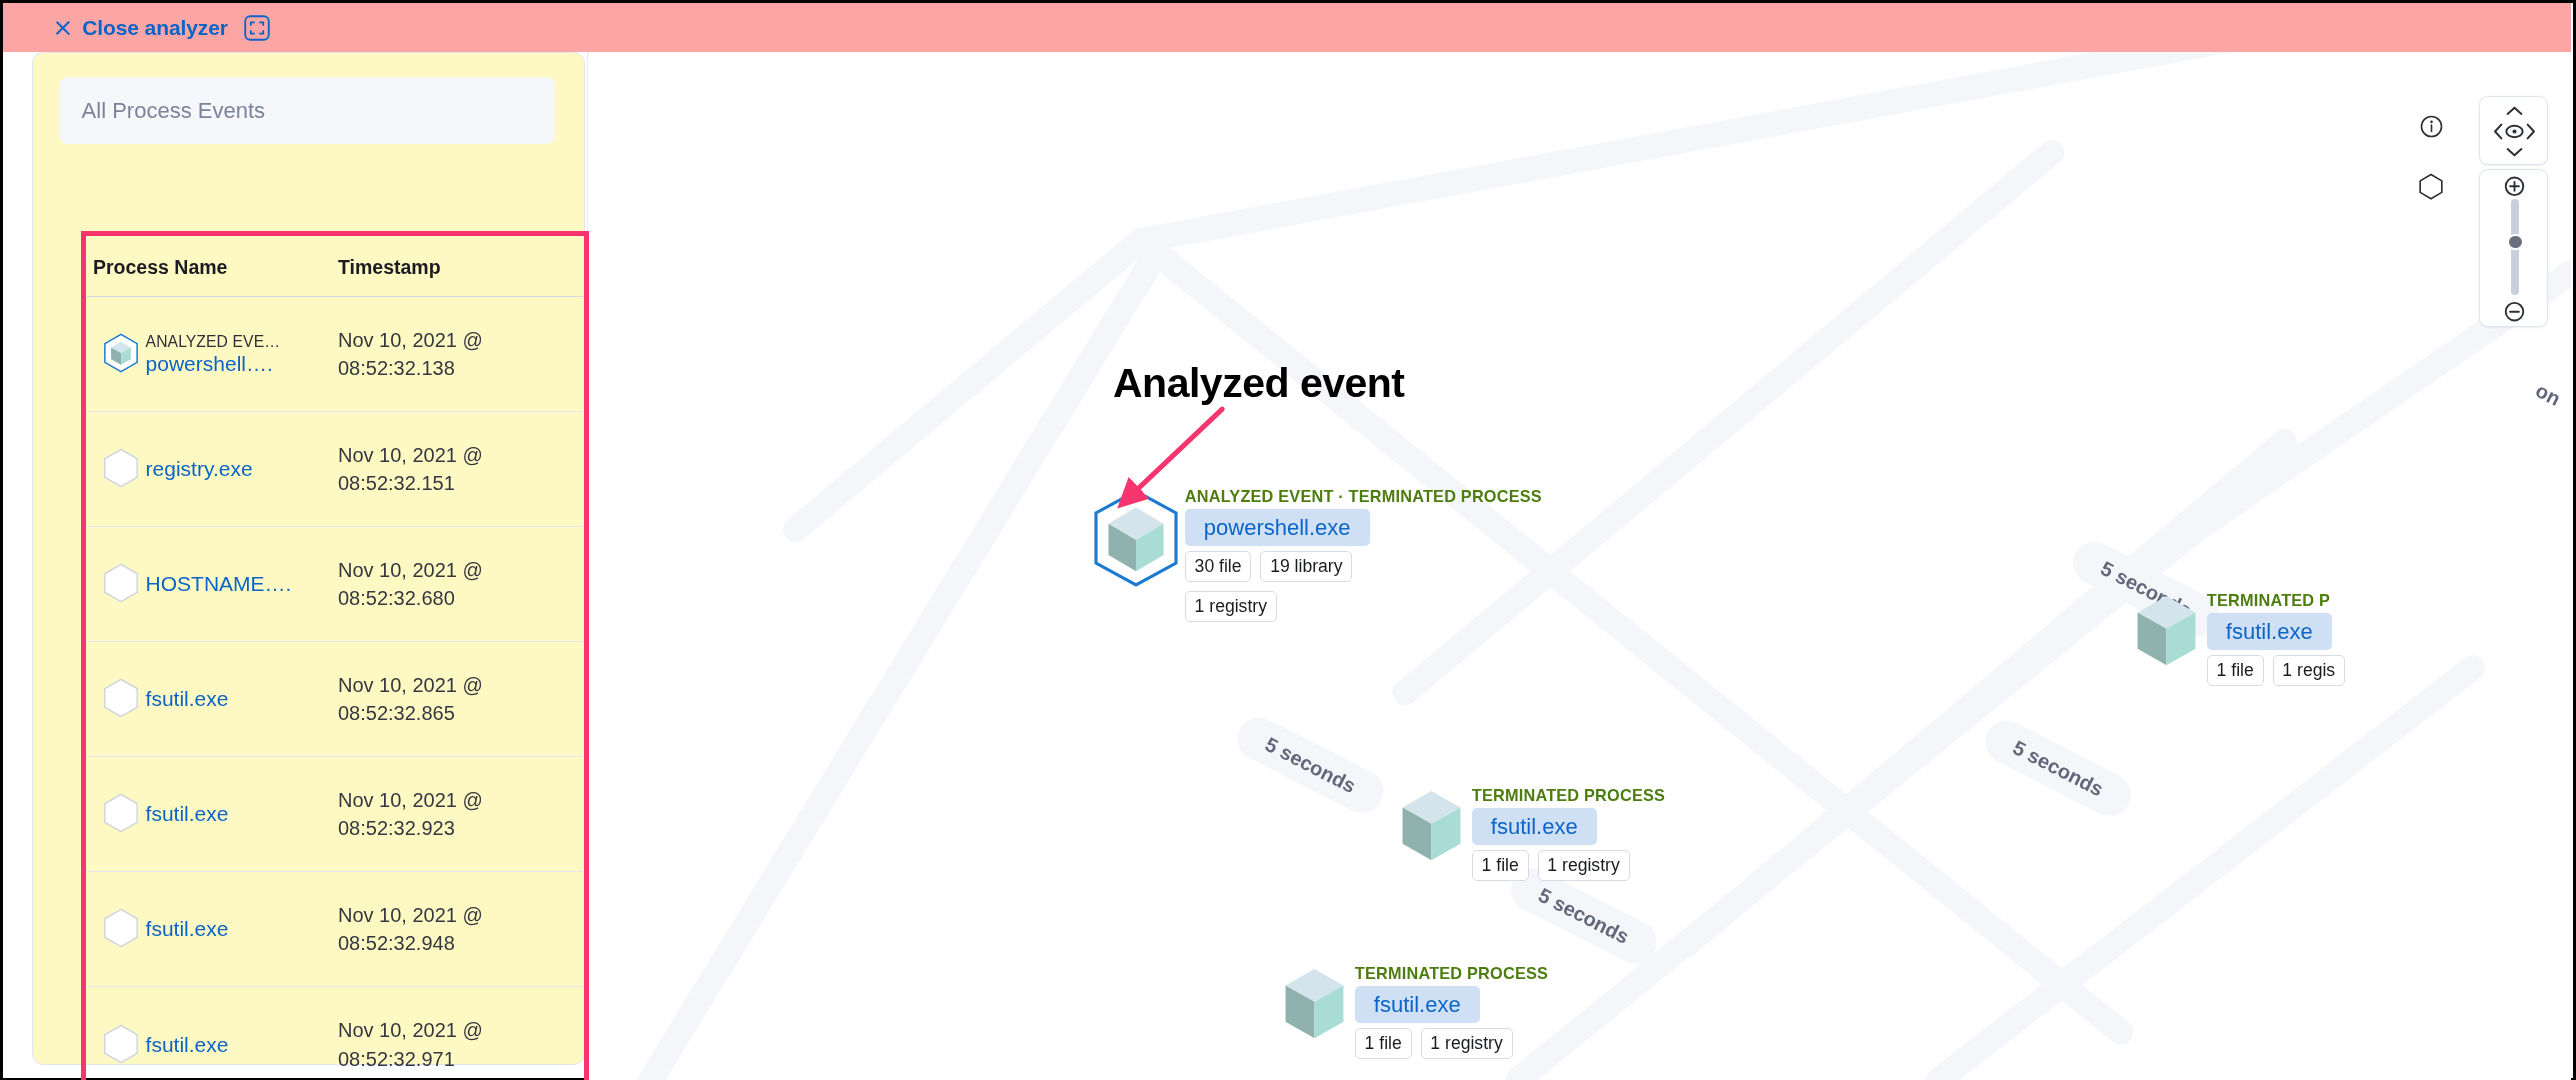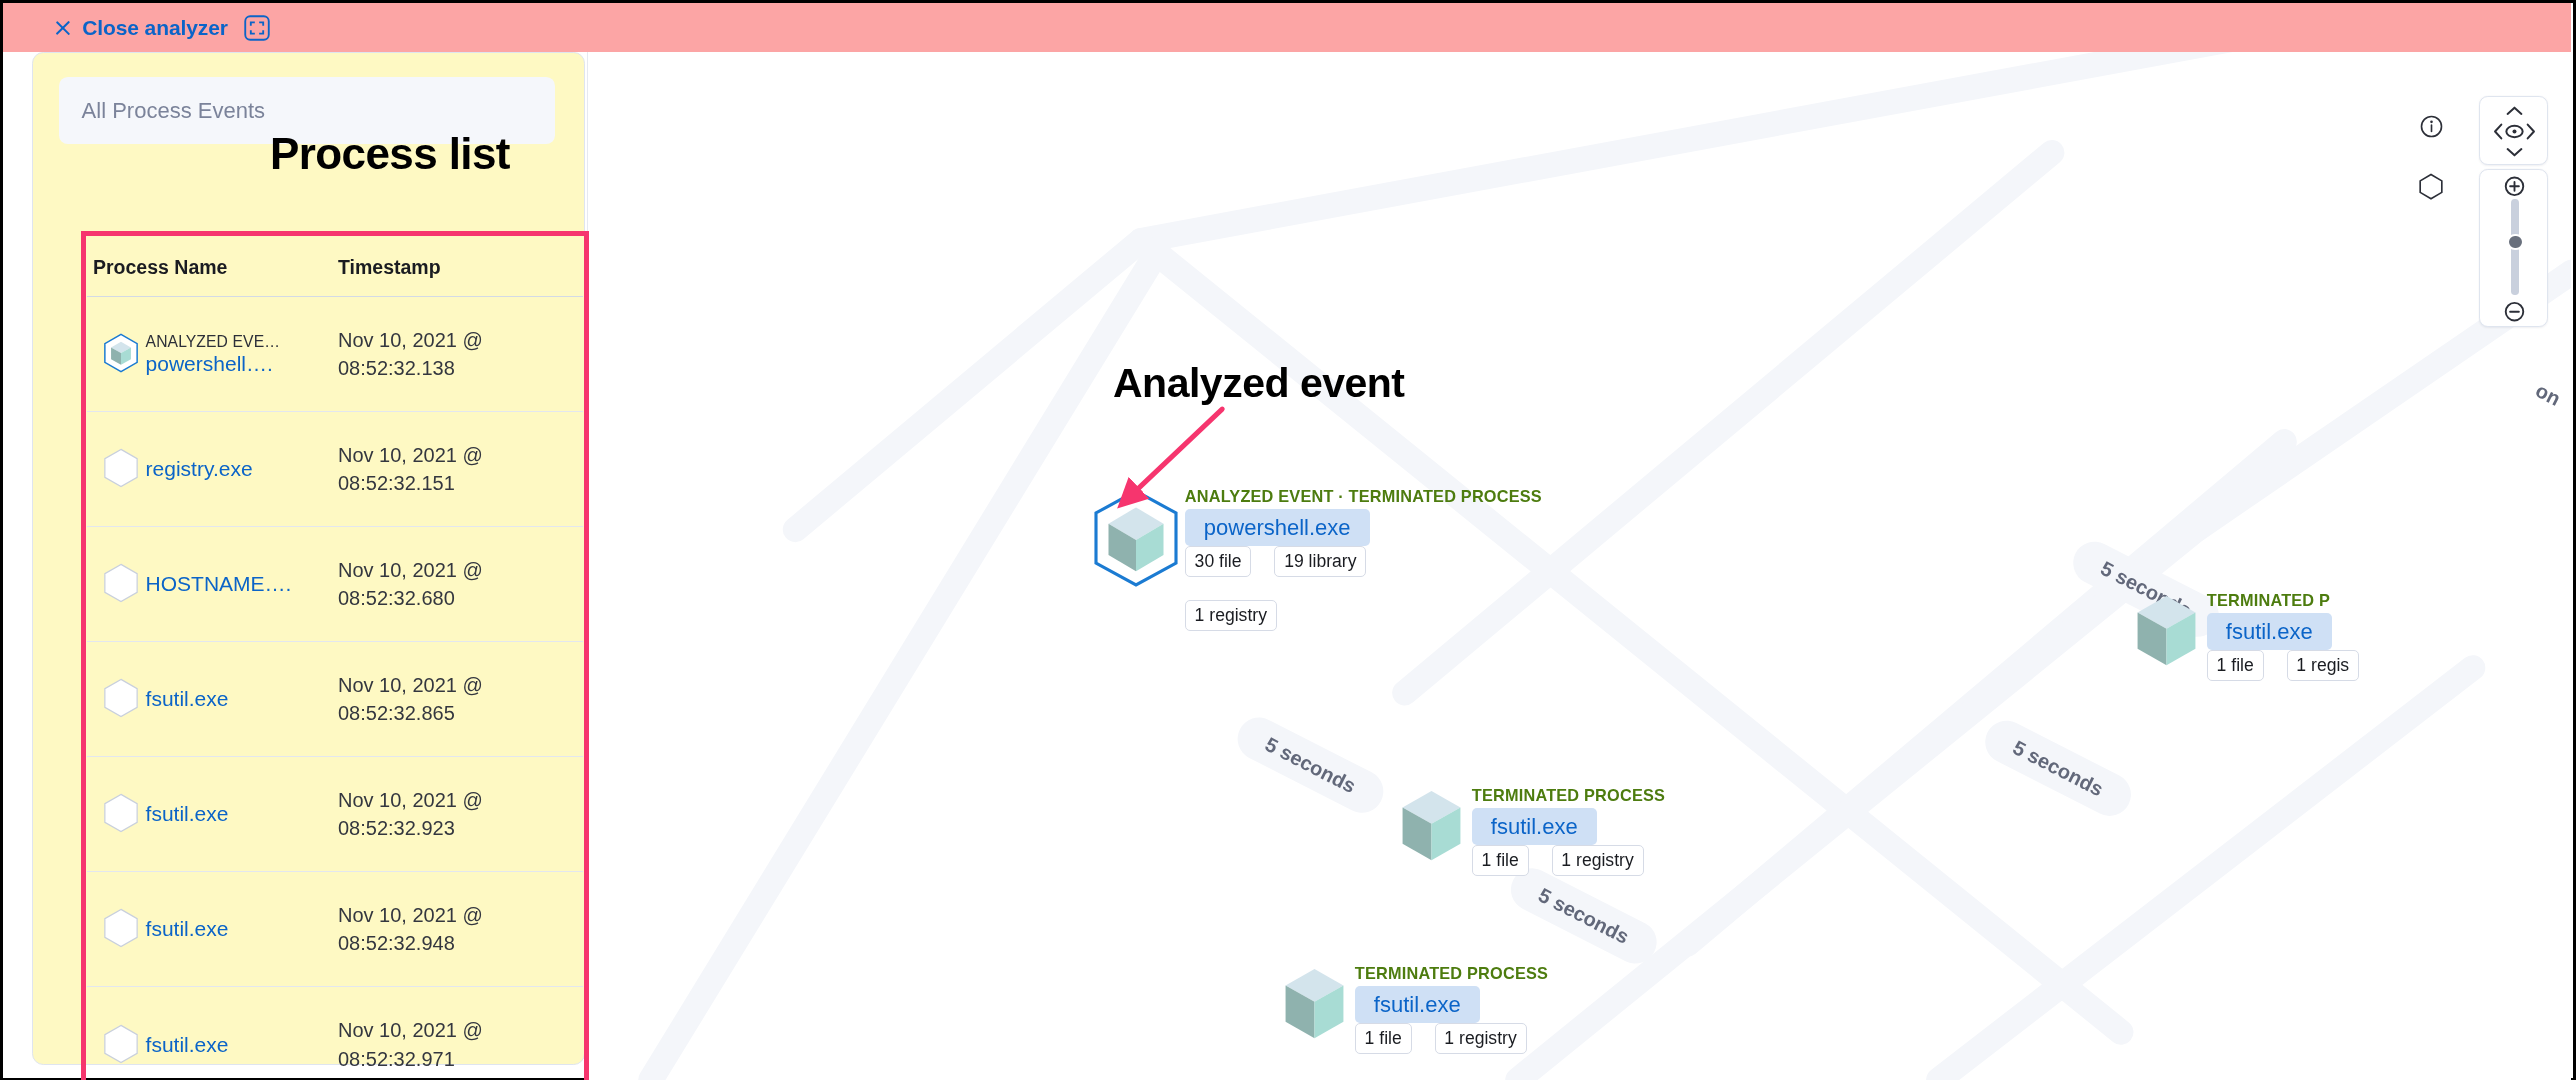--- a/index.html
+++ b/index.html
@@ -187,23 +187,24 @@
     display: inline-block;
     background: #cfe0f5;
     border-radius: 5px;
     padding: 5.7px 19px;
     font-size: 22px;
     color: #0b64c8;
     white-space: nowrap;
     text-align: left;
   }
   .node-badges {
+    margin-top: 5px;
     display: flex;
     flex-wrap: wrap;
-    gap: 23px;
+    gap: 9px;
     max-width: 188px;
     text-align: right;
   }
   .badge {
     border: 1.3px solid #d6dbe6;
     border-radius: 5px;
     background: #fff;
     padding: 3.8px 8.8px;
     font-size: 17.6px;
     color: #1a1c21;
@@ -415,21 +416,20 @@
         <div class="row-time">
           <div>Nov 10, 2021 @</div>
           <div>08:52:32.971</div>
         </div>
       </div>
     </div>
 
     <div class="pink-rect"></div>
   </div>
 
-  <div class="annot-process-list">Process list</div>
 
   <div class="graph-panel">
 
     <svg class="graph-svg" viewBox="0 0 3158 1636">
       <g stroke="#f4f6fa" stroke-width="40" fill="none" stroke-linecap="round">
 
         <path d="M880 300 L 3158 -120"></path>
         <path d="M905 320 L 2440 1560"></path>
         <path d="M905 320 L 100 1636"></path>
         <path d="M1300 1020 L 2330 160"></path>

